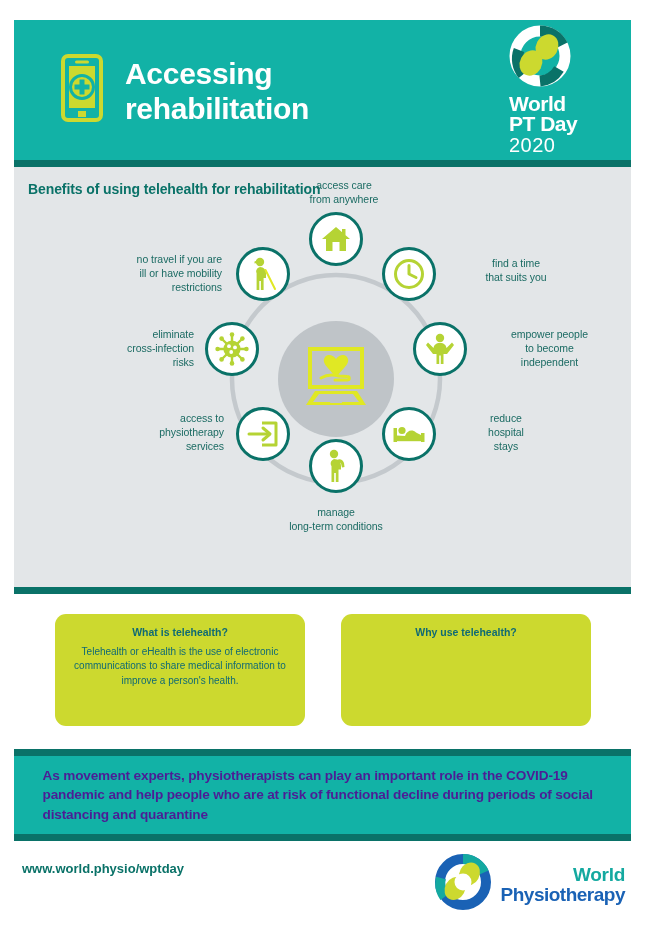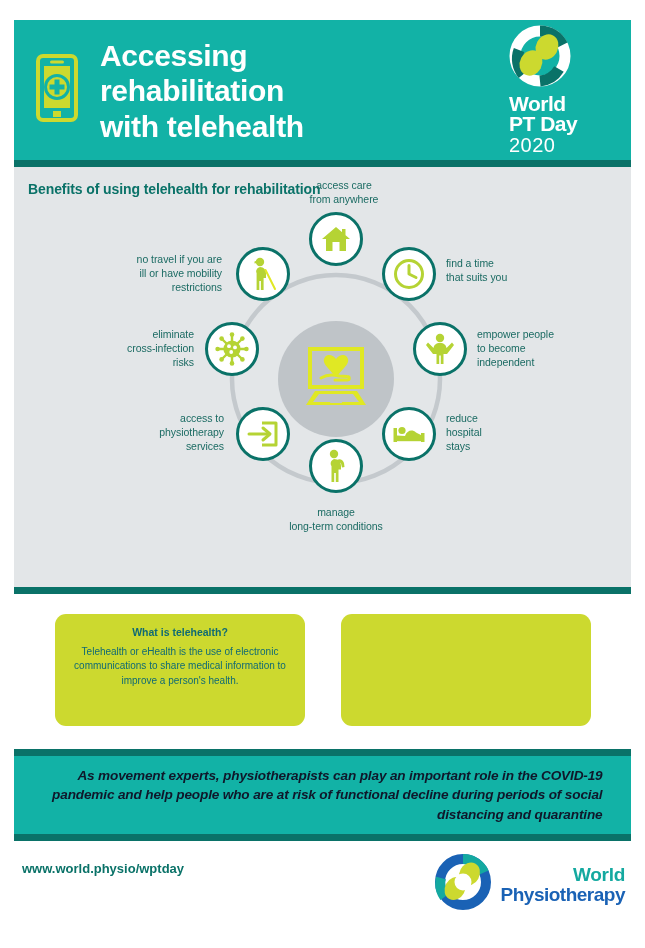--- a/index.html
+++ b/index.html
@@ -25,20 +25,21 @@
   }
 
   
   .header {
     position: relative;
     height: 140px;
     background: #12b2a6;
     display: flex;
     align-items: center;
     box-sizing: border-box;
+    padding-left: 25px;
   }
   .phone-icon-wrap {
     width: 86px;
     flex: 0 0 86px;
     display: flex;
     align-items: center;
     justify-content: center;
   }
   .header-title {
     flex: 1 1 auto;
@@ -117,21 +118,21 @@
   }
   .node svg { display: block; }
   .lbl {
     position: absolute;
     color: #1b6b63;
     font-size: 10.5px;
     line-height: 1.32;
     letter-spacing: -0.05px;
   }
   .lbl.r { text-align: right; }
-  .lbl.l { text-align: left; }
+  .lbl.l { text-align: center; }
   .lbl.c { text-align: center; }
 
   
   .info-band {
     position: relative;
     height: 155px;
     background: #ffffff;
     box-sizing: border-box;
   }
   .info-box {
@@ -163,27 +164,26 @@
   
   .banner {
     background: #12b2a6;
     height: 78px;
     display: flex;
     align-items: center;
     justify-content: center;
     box-sizing: border-box;
   }
   .banner-text {
-    color: #0f172a;
+    color: #4c1d95;
     font-size: 13.6px;
     font-weight: bold;
     line-height: 1.42;
-    text-align: right;
+    text-align: left;
     letter-spacing: -0.15px;
-    font-style: italic;
   }
 
   
   .footer {
     position: relative;
     height: 100px;
     background: #ffffff;
     box-sizing: border-box;
     text-align: right;
   }
@@ -238,21 +238,20 @@
           <circle cx="21" cy="33" r="11.5" fill="none" stroke="#12b2a6" stroke-width="3"></circle>
           <rect x="18.5" y="25.5" width="5" height="15" fill="#12b2a6"></rect>
           <rect x="13.5" y="30.5" width="15" height="5" fill="#12b2a6"></rect>
         </svg>
       </span>
     </div>
 
     <div class="header-title">
       <div>Accessing</div>
       <div>rehabilitation</div>
-      <div>with telehealth</div>
     </div>
 
     <div class="wptday-logo">
       <span>
         <svg width="62" height="62" viewBox="0 0 62 62">
           <circle cx="31" cy="31" r="25" fill="none" stroke="#ffffff" stroke-width="11"></circle>
           <path d="M31 6 A25 25 0 0 1 53.5 20" fill="none" stroke="#0a7268" stroke-width="11"></path>
           <path d="M14 49.5 A25 25 0 0 1 10 25" fill="none" stroke="#0a7268" stroke-width="11"></path>
           <path d="M50 44 A25 25 0 0 1 31 56" fill="none" stroke="#0a7268" stroke-width="11"></path>
           <ellipse cx="38" cy="22" rx="11" ry="13" transform="rotate(28 38 22)" fill="#ccd92f"></ellipse>
@@ -435,20 +434,21 @@
   </div>
 
   <div class="teal-rule"></div>
 
   <div class="info-band">
     <div class="info-box left">
       <div class="info-head">What is telehealth?</div>
       <div class="info-body">Telehealth or eHealth is the use of electronic communications to share medical information to improve a person's health.</div>
     </div>
     <div class="info-box right">
+      <div class="info-head">Why use telehealth?</div>
     </div>
   </div>
 
   <div class="teal-rule"></div>
 
   <div class="banner">
     <div class="banner-text" style="width:560px;">As movement experts, physiotherapists can play an important role in the COVID-19 pandemic and help people who are at risk of functional decline during periods of social distancing and quarantine</div>
   </div>
 
   <div class="teal-rule"></div>

